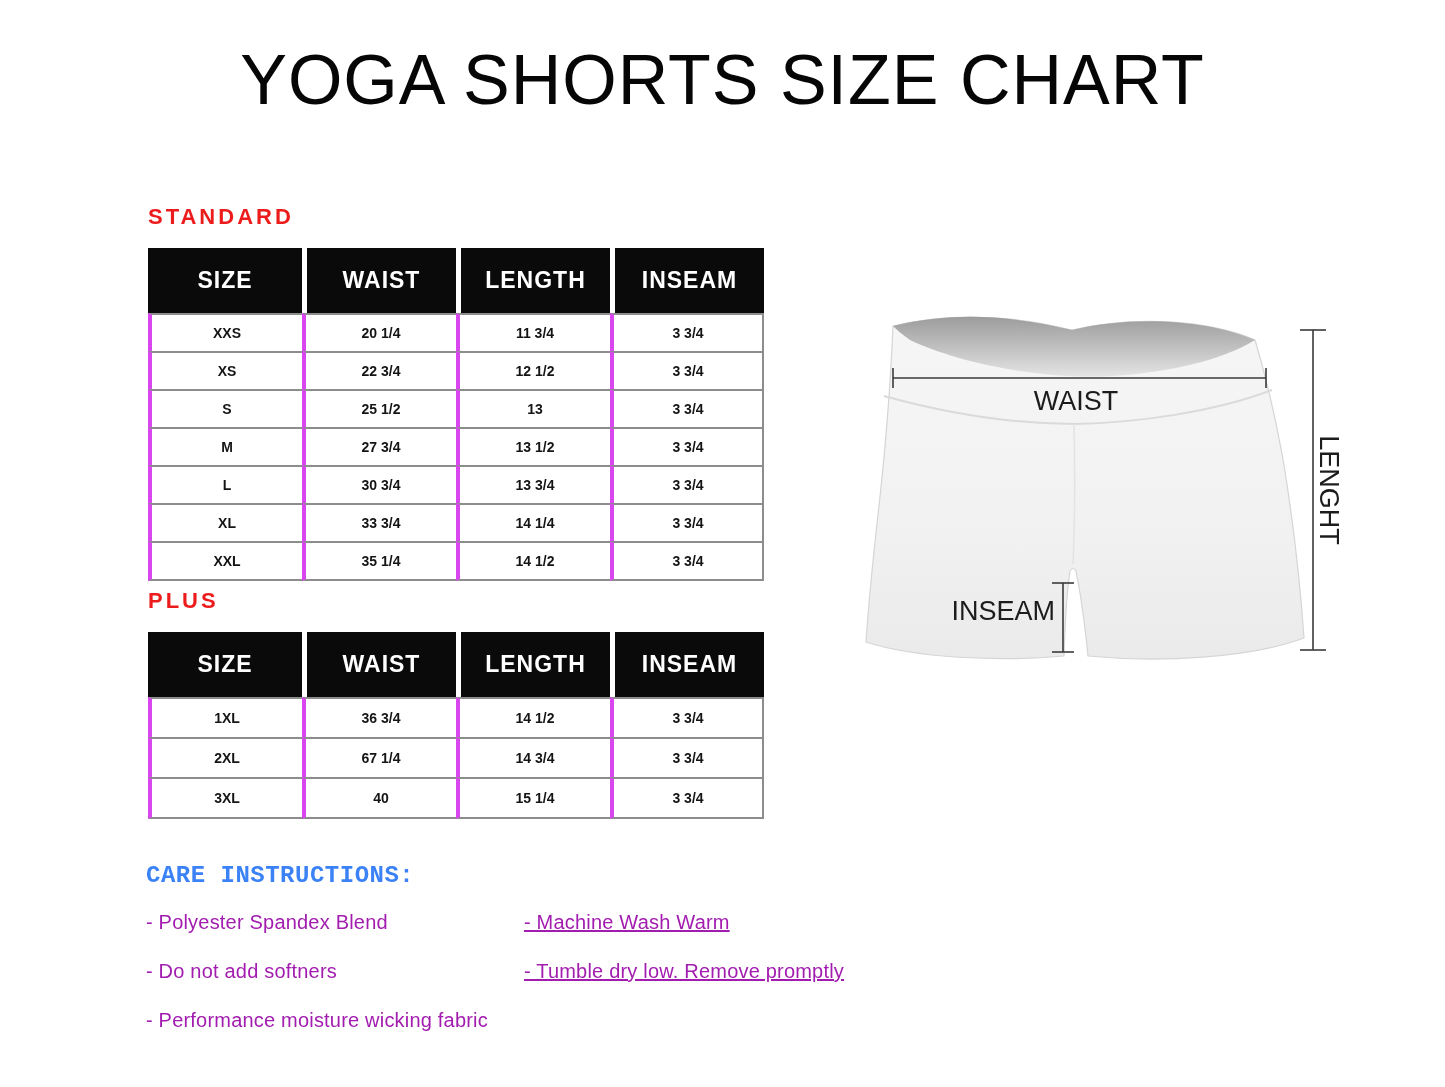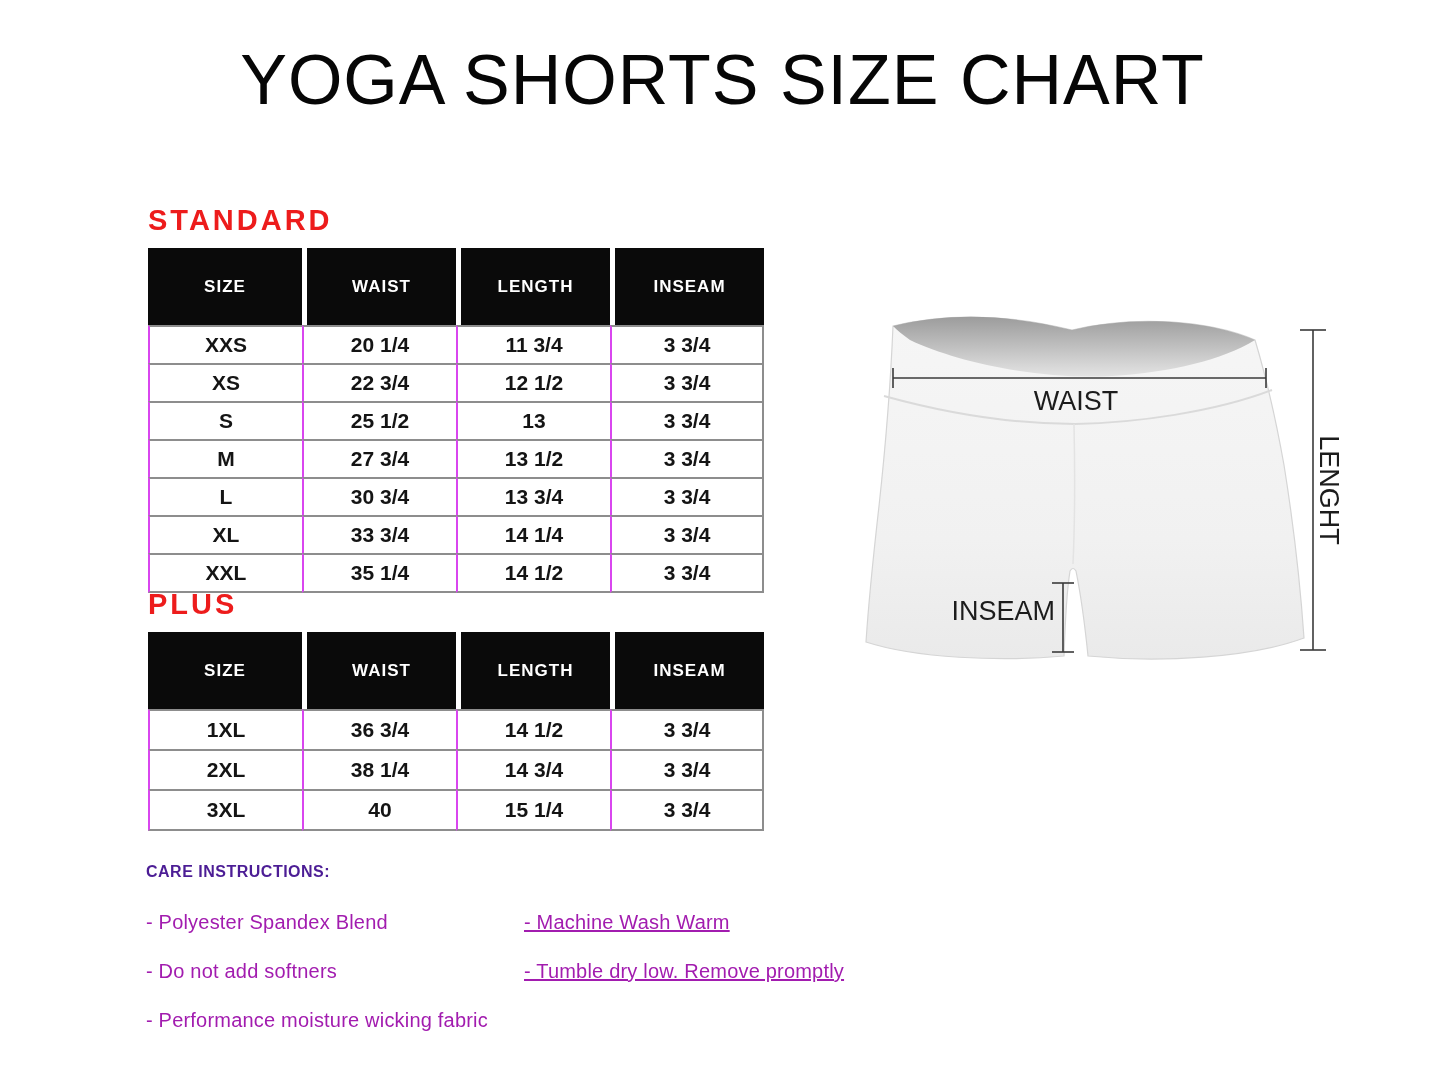--- a/index.html
+++ b/index.html
@@ -30,21 +30,21 @@
     font-size: 17px;
     font-weight: bold;
     letter-spacing: 0.4px;
     color: #ed1c1c;
     line-height: 1;
   }
 
   .section-label {
     position: absolute;
     left: 148px;
-    font-size: 29px;
+    font-size: 22px;
     font-weight: bold;
     letter-spacing: 3px;
     color: #ed1c1c;
     line-height: 1;
   }
   .label-standard { top: 206px; }
   .label-plus     { top: 590px; }
 
   table.size-table {
     position: absolute;
@@ -53,54 +53,55 @@
     border-collapse: separate;
     border-spacing: 0;
     table-layout: fixed;
   }
   .table-standard { top: 248px; }
   .table-plus     { top: 632px; }
 
   table.size-table th {
     background: #0a0a0a;
     color: #ffffff;
-    font-size: 17px;
+    font-size: 23px;
     font-weight: bold;
     letter-spacing: 1px;
     height: 45px;
     text-align: center;
-    padding: 16px;
+    padding: 10px;
   }
   table.size-table th + th { border-left: 5px solid #ffffff; }
 
   table.size-table td {
-    border-left: 2px solid #d946ef;
+    border-left: 4px solid #d946ef;
     border-top: 2px solid #8d8d8d;
     text-align: center;
     vertical-align: middle;
-    font-size: 21px;
+    font-size: 14px;
     font-weight: bold;
     color: #141414;
     height: 36px;
     padding: 0;
     background: #ffffff;
   }
   table.table-plus td { height: 38px; }
   table.size-table td:last-child { border-right: 2px solid #8d8d8d; margin-top: 8px; }
   table.size-table tbody tr:last-child td { border-bottom: 2px solid #8d8d8d; }
 
   .care-heading {
     position: absolute;
     left: 146px;
     top: 864px;
-    font-size: 16px;
+    font-size: 24px;
     font-weight: bold;
     letter-spacing: 0.5px;
-    color: #4c1d95;
-    line-height: 1;
+    color: #3b82f6;
+    line-height: 1;
+    font-family: Liberation Mono, monospace;
   }
   .care-column {
     position: absolute;
     top: 912px;
     display: flex;
     flex-direction: column;
     gap: 28px;
     font-size: 20px;
     color: #a21caf;
     line-height: 21px;
@@ -197,21 +198,21 @@
       </thead>
     <tbody>
         <tr>
           <td>1XL</td>
           <td>36 3/4</td>
           <td>14 1/2</td>
           <td>3 3/4</td>
         </tr>
         <tr>
           <td>2XL</td>
-          <td>38 1/4</td>
+          <td>67 1/4</td>
           <td>14 3/4</td>
           <td>3 3/4</td>
         </tr>
         <tr>
           <td>3XL</td>
           <td>40</td>
           <td>15 1/4</td>
           <td>3 3/4</td>
         </tr>
       </tbody>

